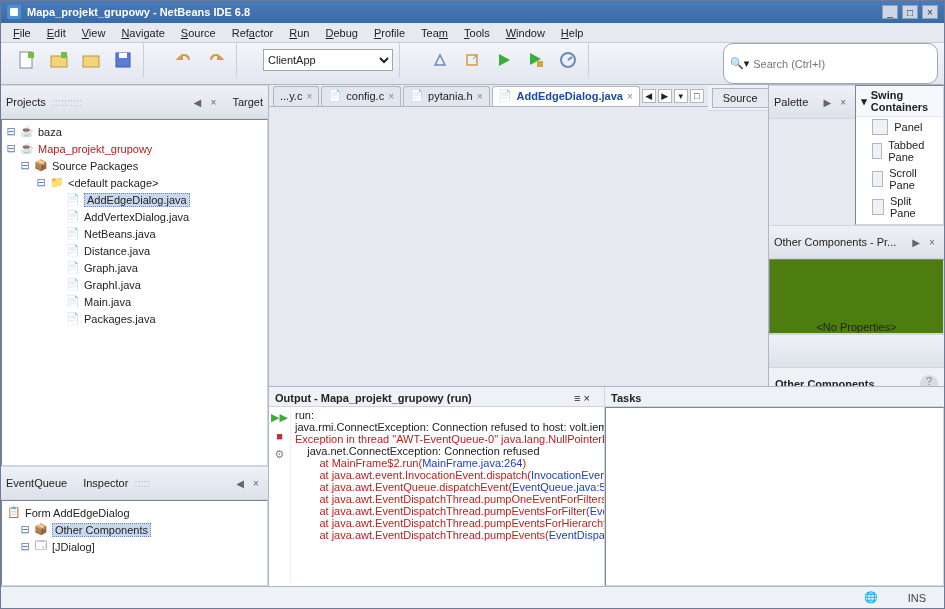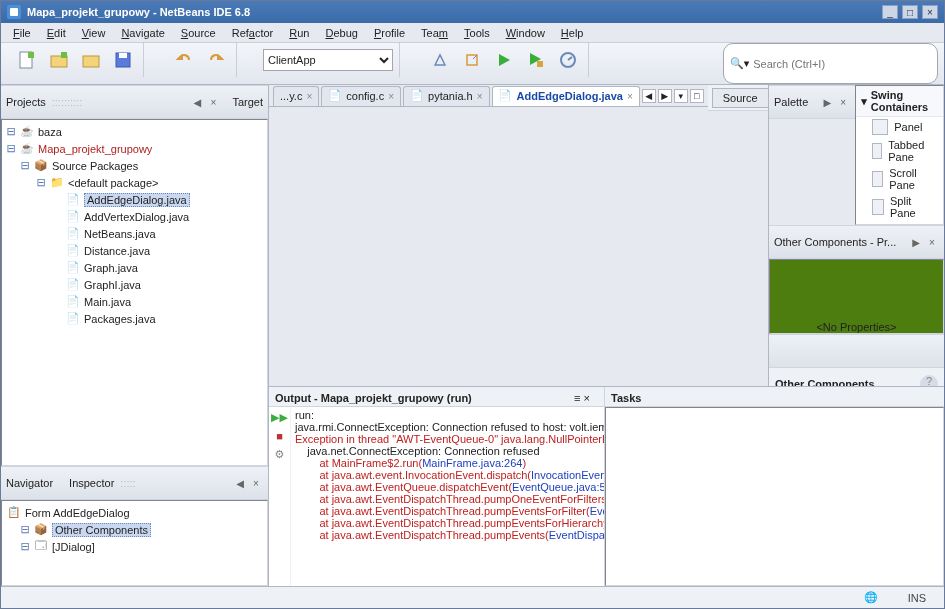--- a/index.html
+++ b/index.html
@@ -255,21 +255,21 @@
           <span class="txt">Main.java</span>
         </div>
       <div class="node ind3">
           <span class="tw"></span>
           <span class="ic">📄</span>
           <span class="txt">Packages.java</span>
         </div>
     </div>
     <div class="navpane">
       <div class="panehdr">
-        <span class="lbl">Navigator</span>
+        <span class="lbl">EventQueue</span>
         <span class="lbl" style="margin-left:10px">Inspector</span>
         <span class="dots">:::::</span>
         <span class="ctl">
             <span>◀</span>
             <span>×</span>
           </span>
       </div>
       <div class="tree">
         <div class="node">
             <span class="ic">📋</span>

